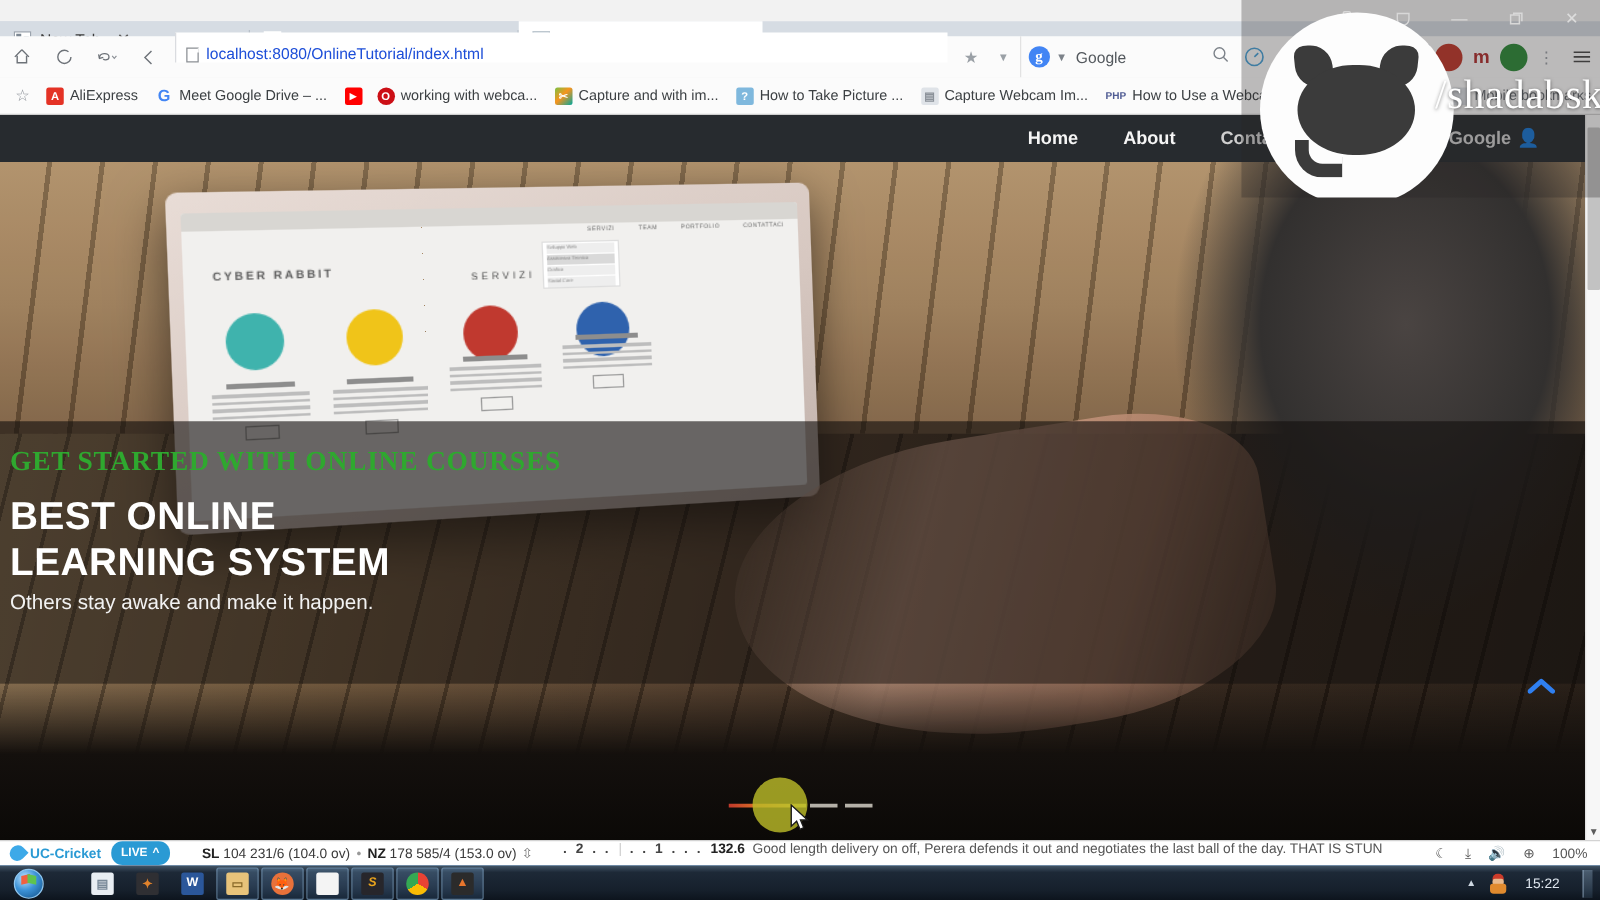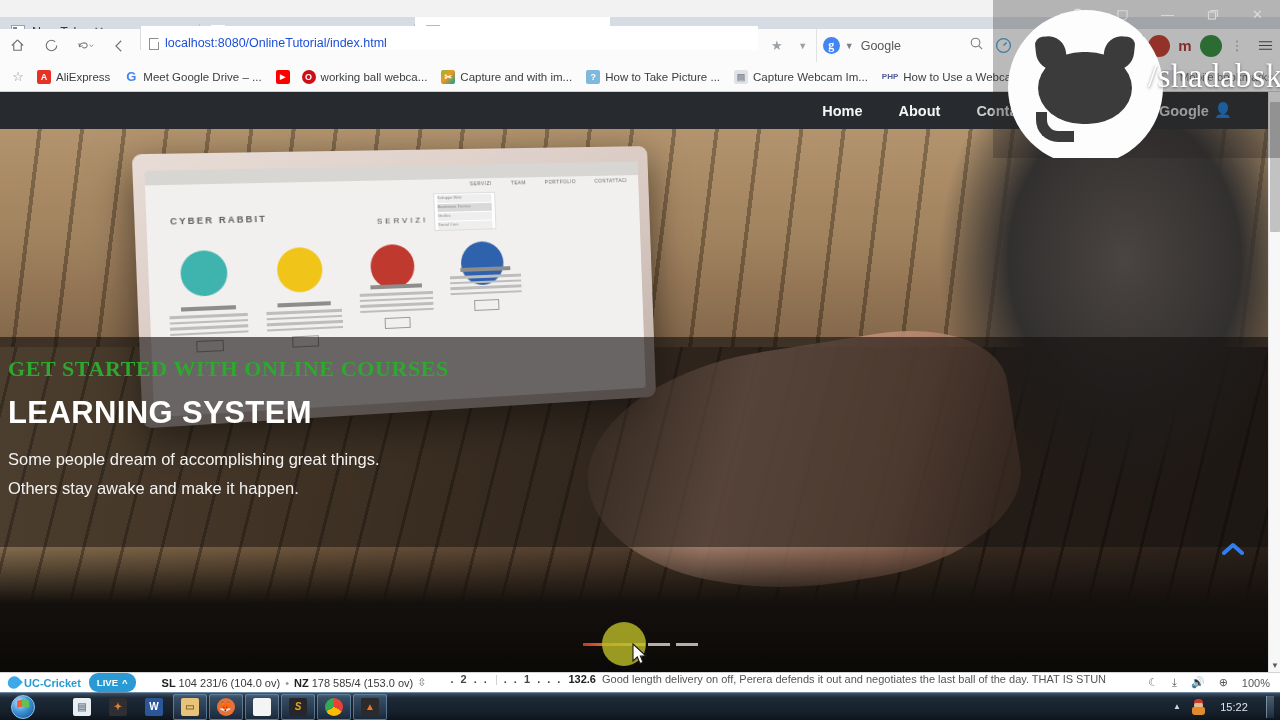--- a/index.html
+++ b/index.html
@@ -328,21 +328,21 @@
     <div class="bm">
       <span class="bm-ico" style="background:transparent;color:#4285f4;font-size:13px">G</span>
       <span>Meet Google Drive – ...</span>
     </div>
     <div class="bm">
       <span class="bm-ico" style="background:#ff0000;font-size:7px">▶</span>
       <span></span>
     </div>
     <div class="bm" style="padding-left:0">
       <span class="bm-ico" style="background:#cc0f16;border-radius:50%;font-size:9px">O</span>
-      <span>working ball webca...</span>
+      <span>working with webca...</span>
     </div>
     <div class="bm">
       <span class="bm-ico" style="background:linear-gradient(135deg,#7ac143,#f7941e 45%,#00a79d)">✂</span>
       <span>Capture and with im...</span>
     </div>
     <div class="bm">
       <span class="bm-ico" style="background:#7fb8dd">?</span>
       <span>How to Take Picture ...</span>
     </div>
     <div class="bm">
@@ -424,22 +424,22 @@
         </div>
       </div>
 
       <div class="arm"></div>
       <div class="hero-scrim"></div>
       <div class="hero-dark"></div>
     </div>
 
     <div class="hero-text">
       <div class="kicker">GET STARTED WITH ONLINE COURSES</div>
+      <div class="h1">BEST ONLINE</div>
       <div class="h1">LEARNING SYSTEM</div>
-      <div class="sub">Some people dream of accomplishing great things.</div>
       <div class="sub" style="margin-top:0">Others stay awake and make it happen.</div>
     </div>
 
     <div class="sitenav">
       <a class="navlink">Home</a>
       <a class="navlink">About</a>
       <a class="navlink dim">Contact</a>
       <a class="navlink dim">
         <span>Login</span>
         <span>⇥</span>

